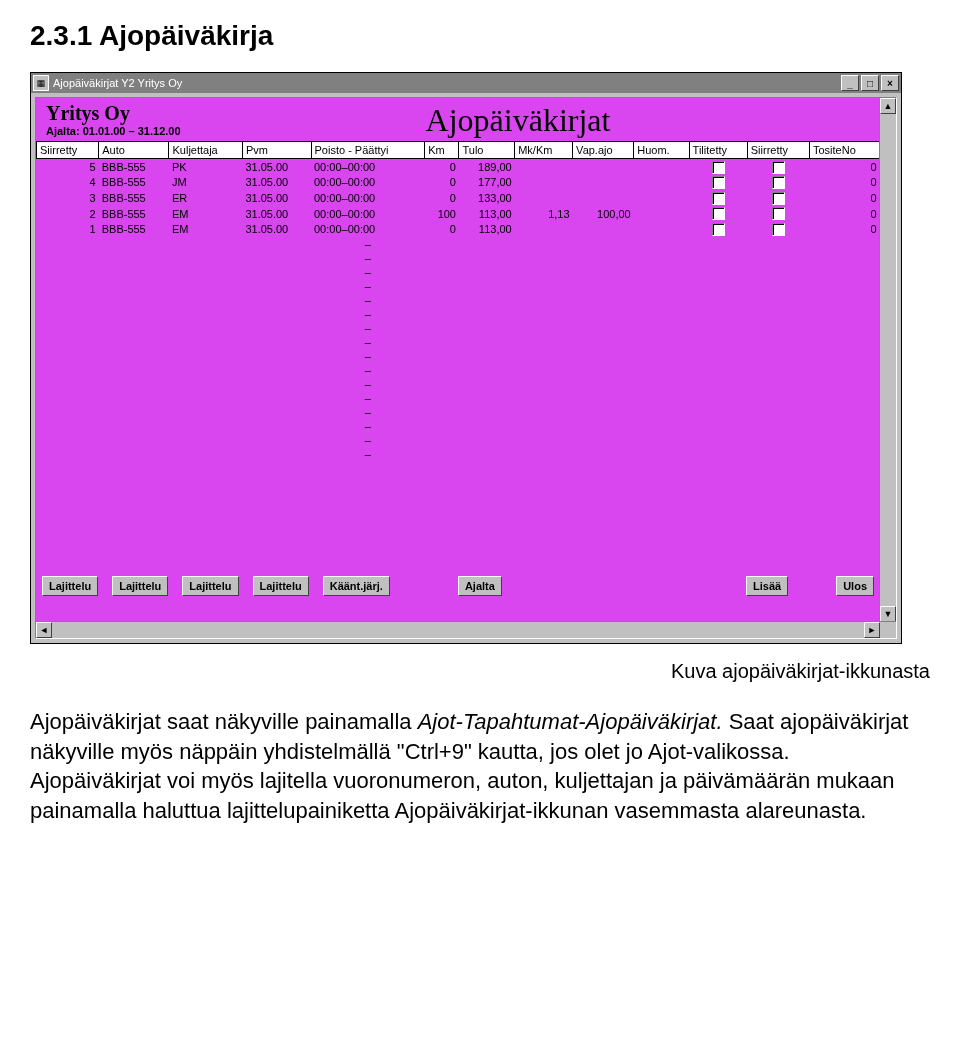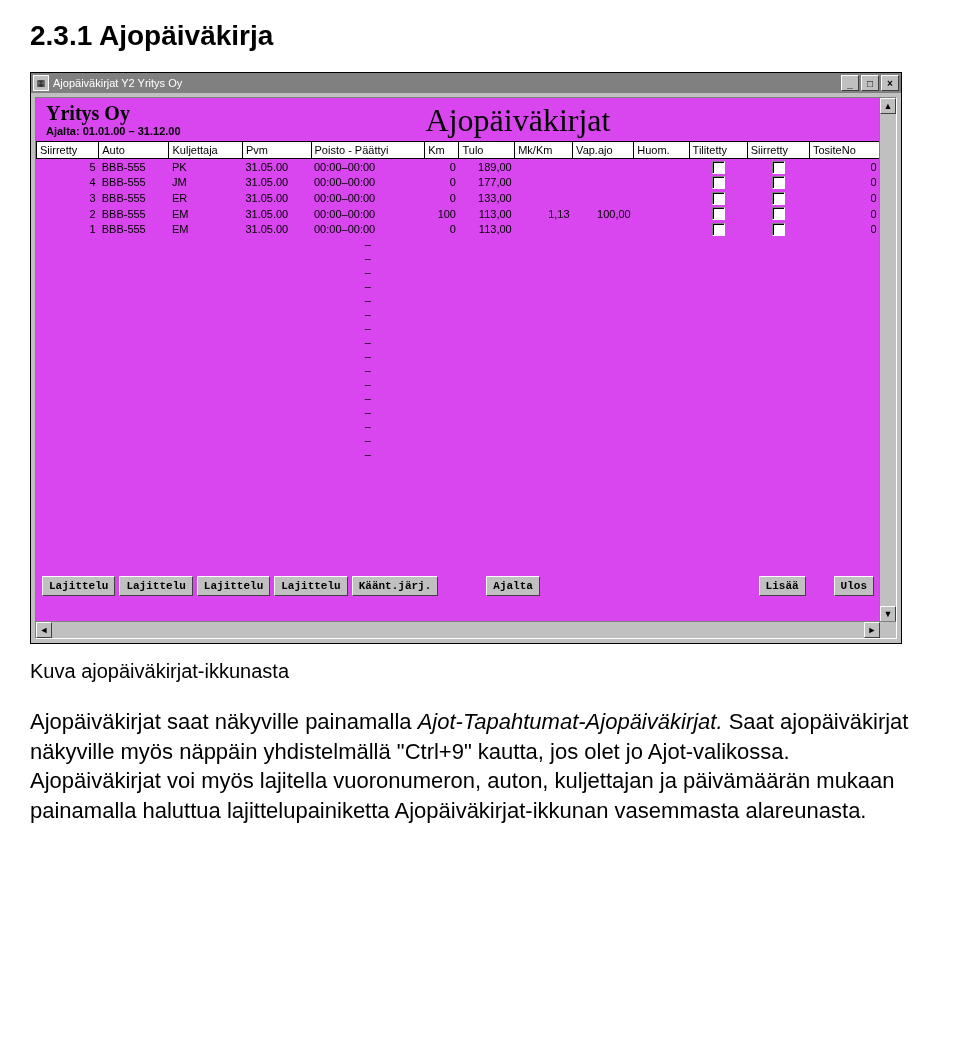--- a/index.html
+++ b/index.html
@@ -121,34 +121,33 @@
     border-right:1px solid #fff;border-bottom:1px solid #fff;
     background:#fff;
     box-shadow: inset 1px 1px 0 #000;
     vertical-align:middle;
   }
   .right { text-align:right; }
   .center{text-align:center;}
   .dash-row td { text-align:center; color:#000; }
   .btnbar {
     position:absolute;left:4px;right:4px;bottom:22px;
-    display:flex;align-items:flex-start;gap:4px;
+    display:flex;align-items:flex-start;gap:14px;
     padding:4px 2px;
-    font-family:Liberation Mono, monospace;
   }
   .winbtn {
     background:#c0c0c0;
     border-top:1px solid #fff;border-left:1px solid #fff;
     border-right:1px solid #404040;border-bottom:1px solid #404040;
     font-size:11px;font-weight:bold;
     padding:3px 6px;
   }
   .spacer { flex:1; }
   .caption {
-    text-align:left;
+    text-align:right;
     font-size:20px;
     margin:16px 0 24px 0;
   }
   .body-text {
     font-size:22px;
     line-height:1.35;
     max-width:880px;
   }
 </style>
 </head>

